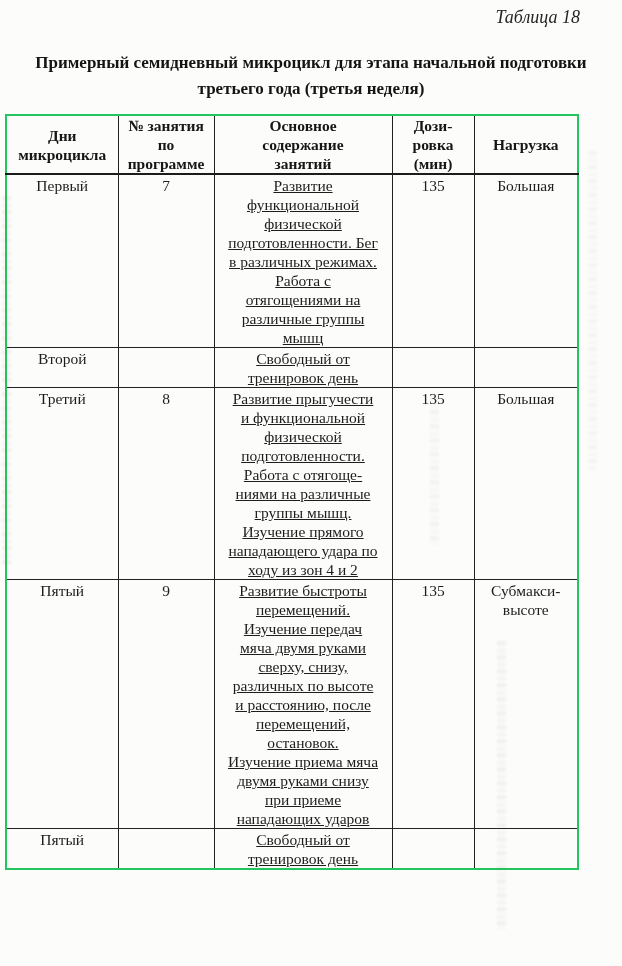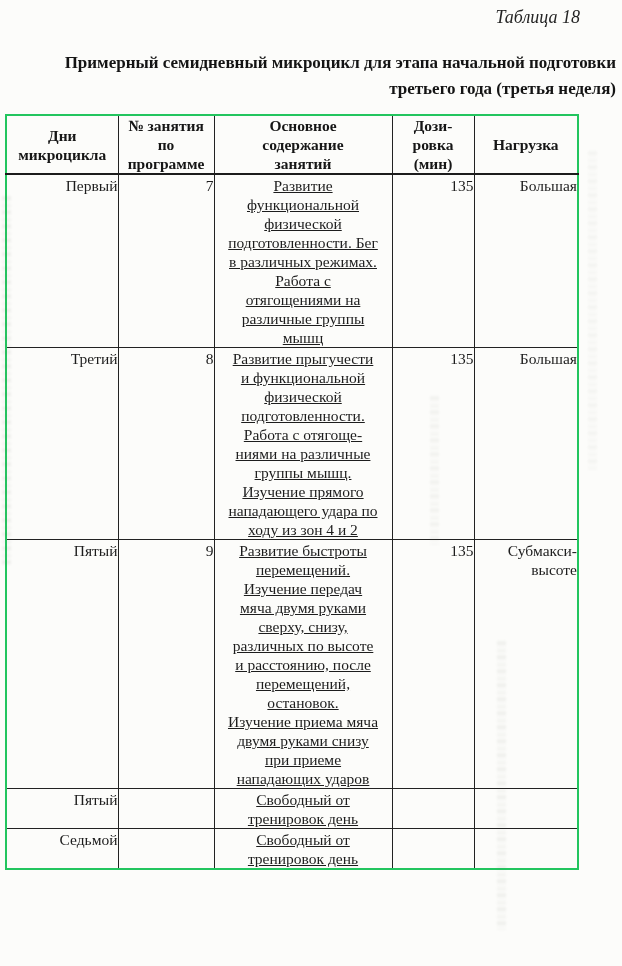--- a/index.html
+++ b/index.html
@@ -19,21 +19,21 @@
     position: absolute;
     top: 7px; right: 42px;
     font-style: italic;
     font-size: 18px;
     color: #242424;
   }
   .heading {
     position: absolute;
     top: 50px; left: 6px; right: 6px;
     margin: 0;
-    text-align: right;
+    text-align: center;
     font-size: 17px;
     font-weight: bold;
     line-height: 26px;
     color: #141414;
   }
   table.microcycle {
     position: absolute;
     left: 5px; top: 114px;
     width: 572px;
     border-collapse: collapse;
@@ -55,21 +55,21 @@
     white-space: pre-line;
     border-bottom: 2.5px solid #1c1c1c;
     color: #161616;
   }
   table.microcycle td {
     vertical-align: top;
     padding-top: 1px;
     white-space: pre-line;
     color: #1d1d1d;
   }
-  td.cell-day, td.cell-session, td.cell-dosage, td.cell-load { text-align: right; margin-top: 44px; }
+  td.cell-day, td.cell-session, td.cell-dosage, td.cell-load { text-align: center; margin-top: 44px; }
   td.cell-content { text-align: center; padding-left: 9px; padding-right: 4px; text-decoration: underline; }
   
   .artifact {
     position: absolute;
     width: 9px;
     pointer-events: none;
     opacity: 0.14;
     filter: blur(1px);
     background: repeating-linear-gradient(
       to bottom,
@@ -128,20 +128,28 @@
 подготовленности. Бег
 в различных режимах.
 Работа с
 отягощениями на
 различные группы
 мышц</td>
           <td class="cell-dosage">135</td>
           <td class="cell-load">Большая</td>
         </tr>
         <tr>
+          <td class="cell-day">Второй</td>
+          <td class="cell-session"></td>
+          <td class="cell-content">Свободный от
+тренировок день</td>
+          <td class="cell-dosage"></td>
+          <td class="cell-load"></td>
+        </tr>
+        <tr>
           <td class="cell-day">Третий</td>
           <td class="cell-session">8</td>
           <td class="cell-content">Развитие прыгучести
 и функциональной
 физической
 подготовленности.
 Работа с отягоще-
 ниями на различные
 группы мышц.
 Изучение прямого
@@ -171,28 +179,20 @@
 высоте</td>
         </tr>
         <tr>
           <td class="cell-day">Пятый</td>
           <td class="cell-session"></td>
           <td class="cell-content">Свободный от
 тренировок день</td>
           <td class="cell-dosage"></td>
           <td class="cell-load"></td>
         </tr>
-        <tr>
-          <td class="cell-day">Седьмой</td>
-          <td class="cell-session"></td>
-          <td class="cell-content">Свободный от
-тренировок день</td>
-          <td class="cell-dosage"></td>
-          <td class="cell-load"></td>
-        </tr>
       </tbody>
   </table>
 
   <div class="artifact artifact-1"></div>
   <div class="artifact artifact-2"></div>
   <div class="artifact artifact-3"></div>
   <div class="artifact artifact-4"></div>
 
 </div>
 

